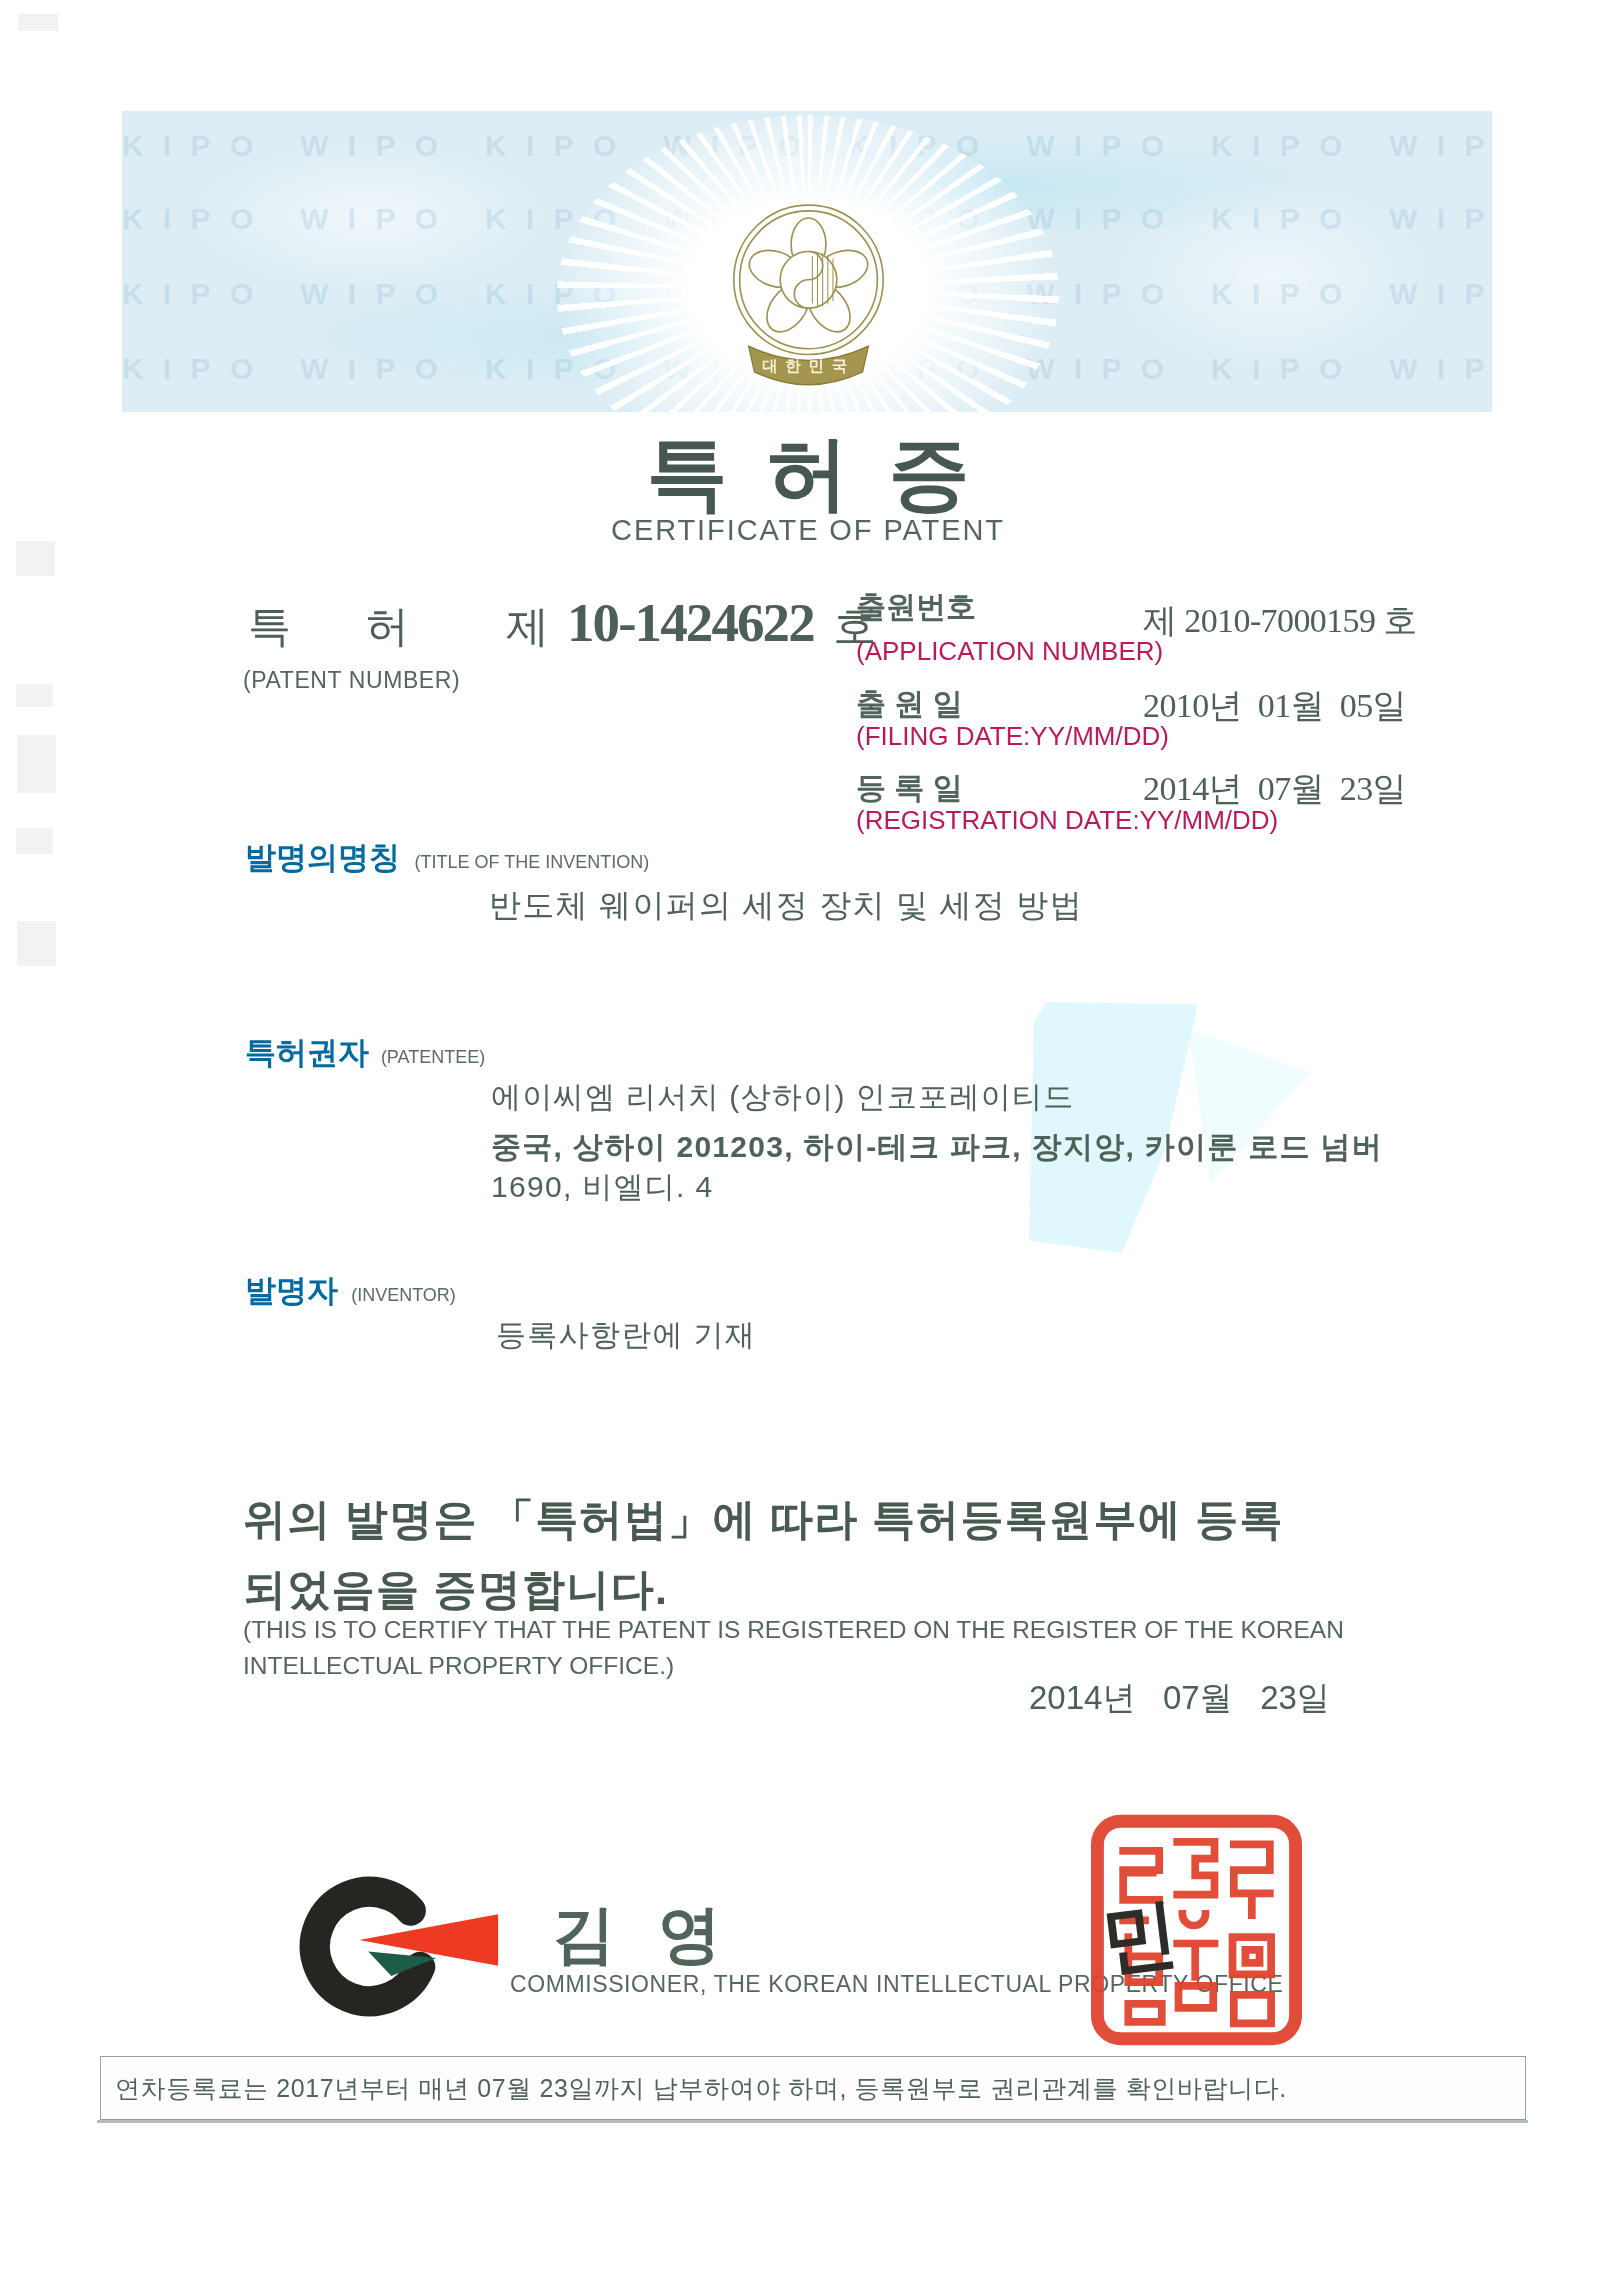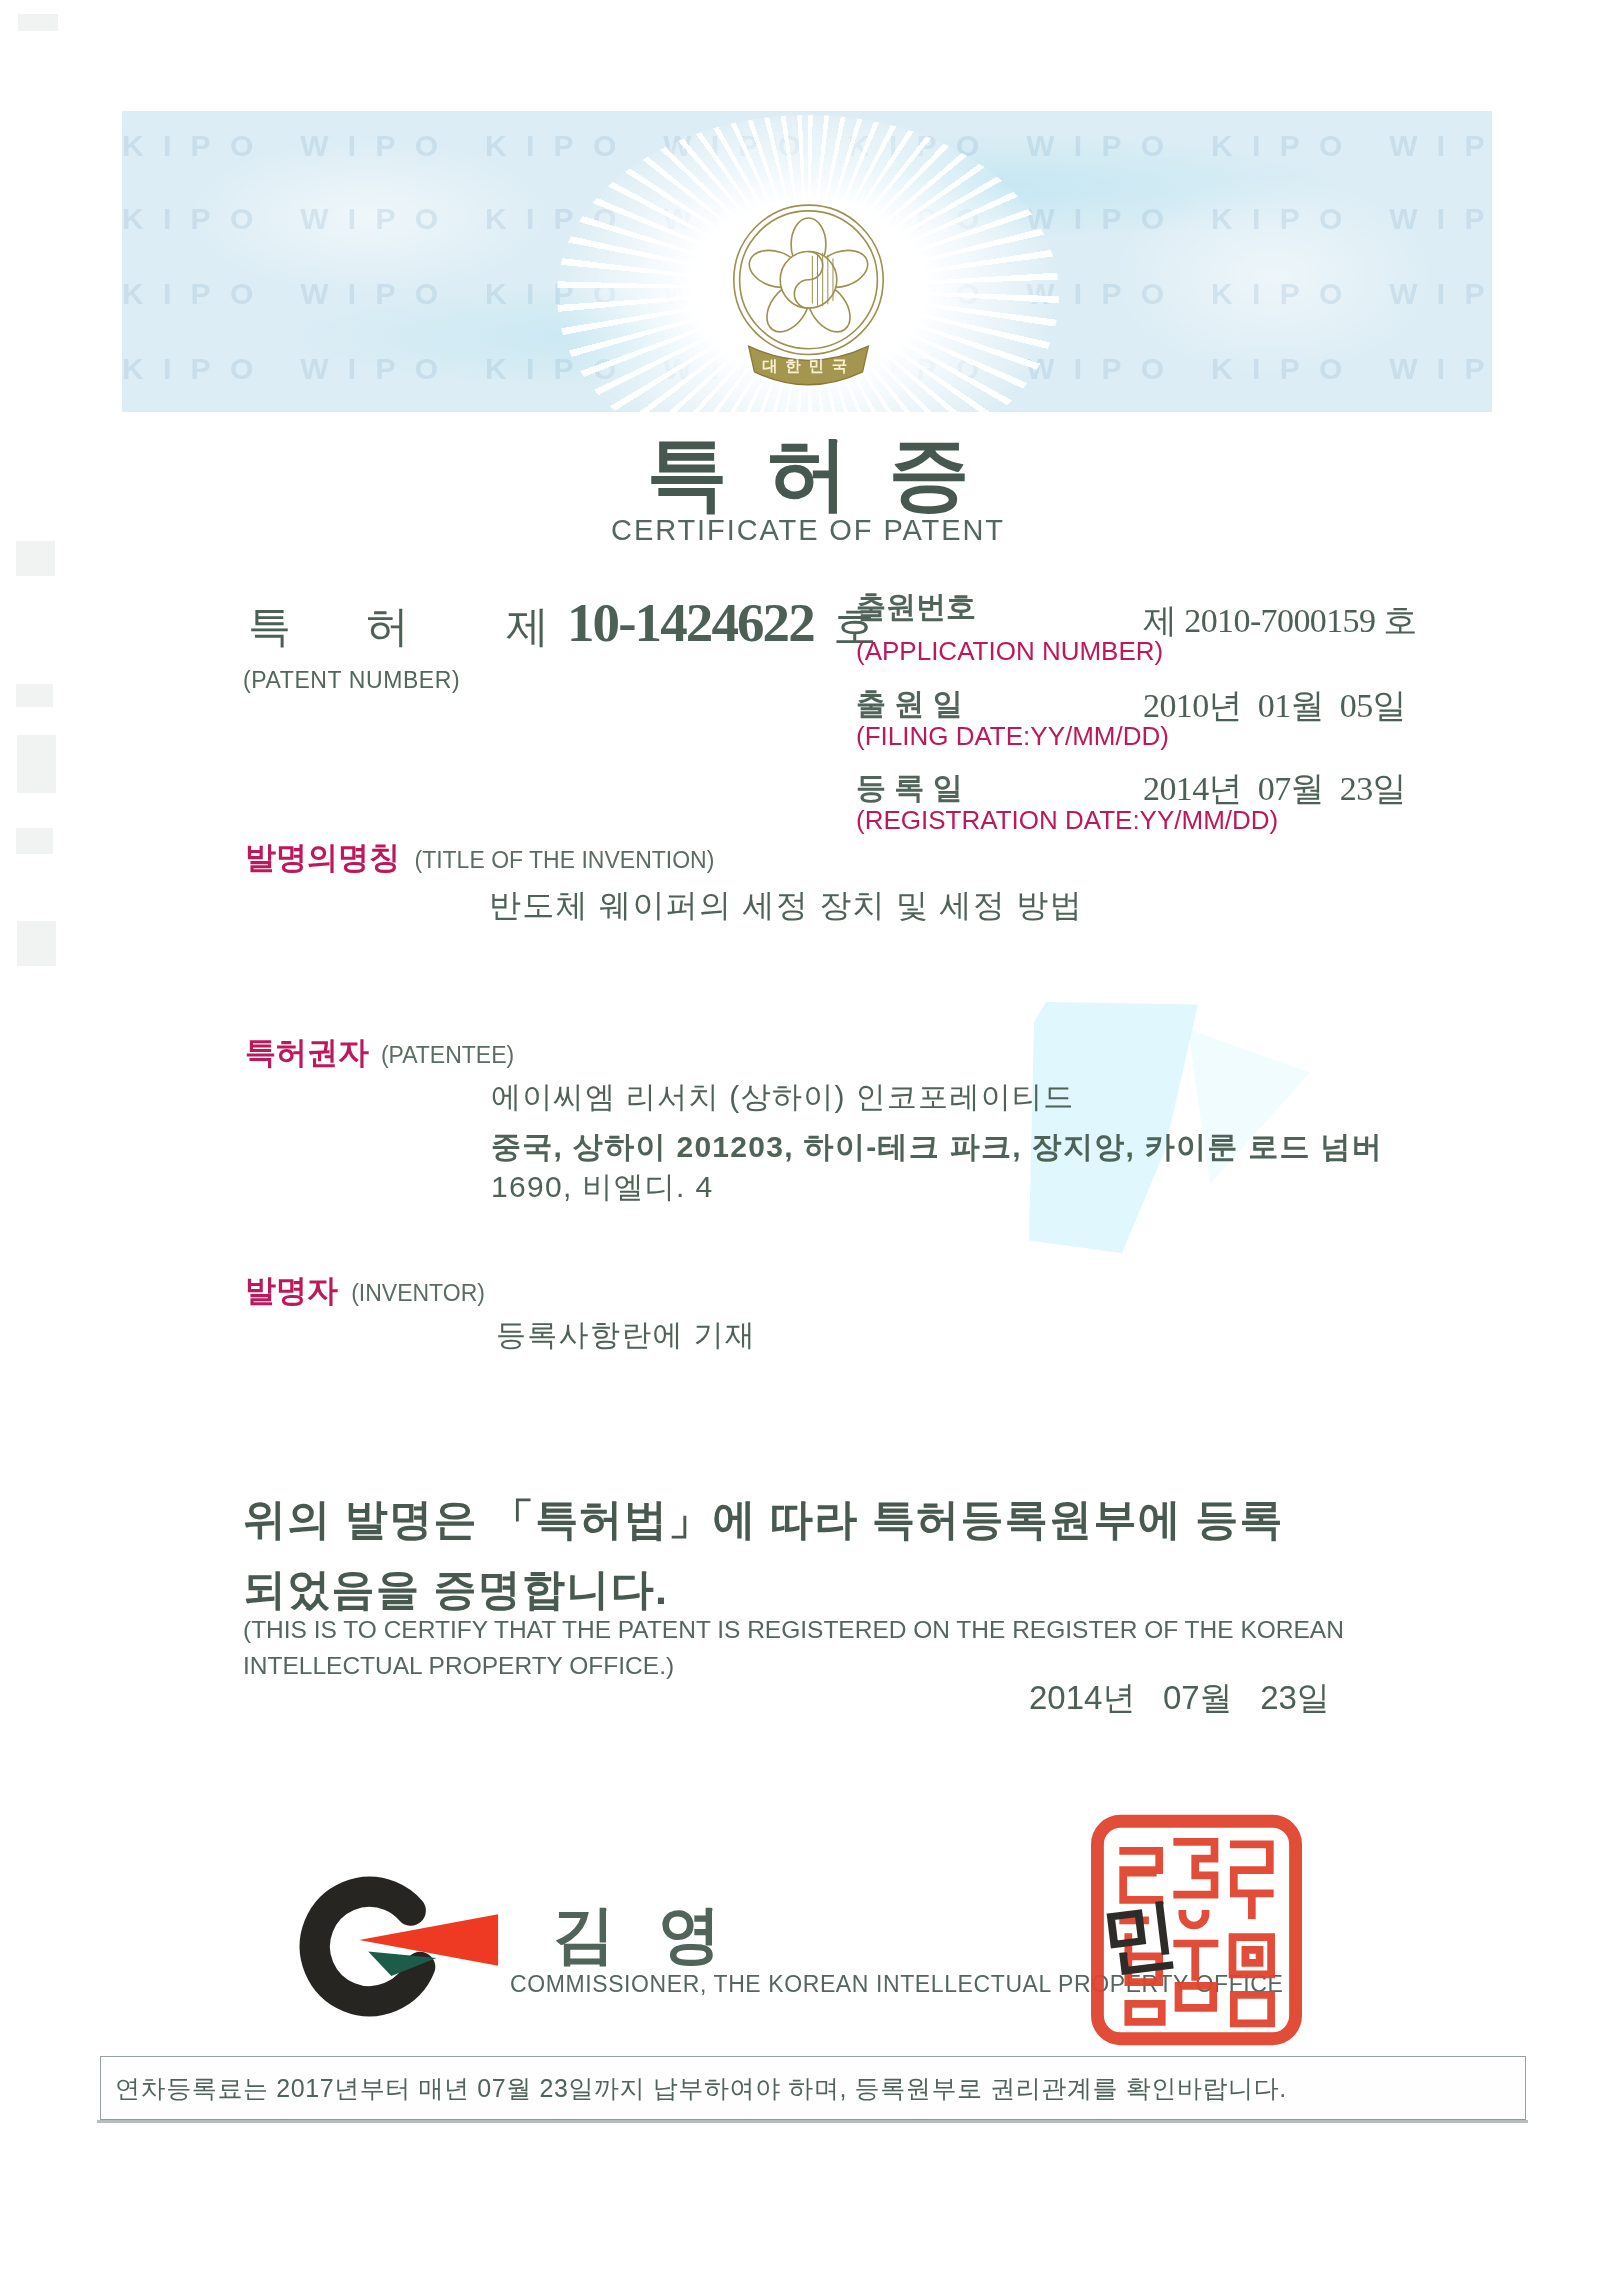--- a/index.html
+++ b/index.html
@@ -30,22 +30,22 @@
   #pn-row{left:248px;top:591px;display:flex;align-items:baseline;color:#4d6056;}
   #pn-row .k{font-size:43px;font-weight:500;}
   #pn-num{font-family:"Liberation Serif",serif;font-size:55px;font-weight:700;letter-spacing:-1.9px;}
   #pn-label{left:243px;top:667px;font-size:23px;letter-spacing:0.6px;}
   
   .f-label{left:856px;font-size:30px;font-weight:600;color:#51645a;}
   .f-sub{left:856px;font-size:26px;color:#be185d;}
   .f-val{left:1143px;font-size:34px;font-weight:500;color:#4d6056;
          font-family:"Liberation Serif","Liberation Sans",serif;letter-spacing:-0.6px;}
   
-  .sec-label{font-size:31px;font-weight:600;color:#be185d;}
-  .sec-sub{font-size:23px;font-weight:400;color:#5b6d63;}
+  .sec-label{font-size:31px;font-weight:600;color:#0369a1;}
+  .sec-sub{font-size:18px;font-weight:400;color:#5b6d63;}
   .body-txt{font-size:30px;font-weight:500;color:#4f6258;letter-spacing:1.3px;}
   
   .stmt{left:243px;width:1159px;font-size:43px;font-weight:600;color:#48594f;letter-spacing:1.3px;}
   .stmt-en{left:243px;width:1224px;font-size:24.5px;color:#54665d;}
   #stmt-date{left:1029px;top:1676px;font-size:33px;font-weight:500;color:#4d6056;}
   
   #sig-row{left:512px;top:1892px;display:flex;align-items:baseline;color:#51645a;}
   #sig-row .t{font-size:53px;font-weight:600;}
   #sig-row .n{font-size:63px;font-weight:600;}
   #commissioner{left:510px;top:1971px;font-size:23px;letter-spacing:0.6px;color:#54665d;}

